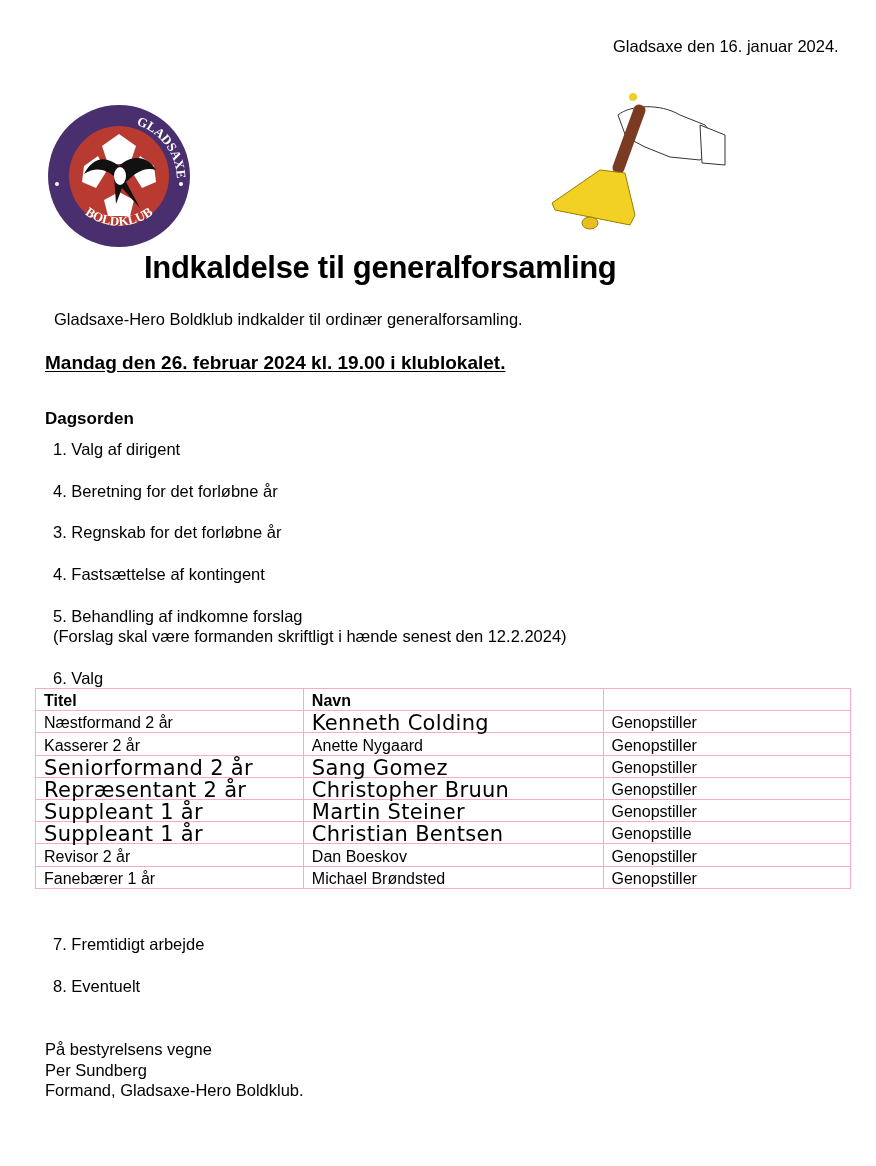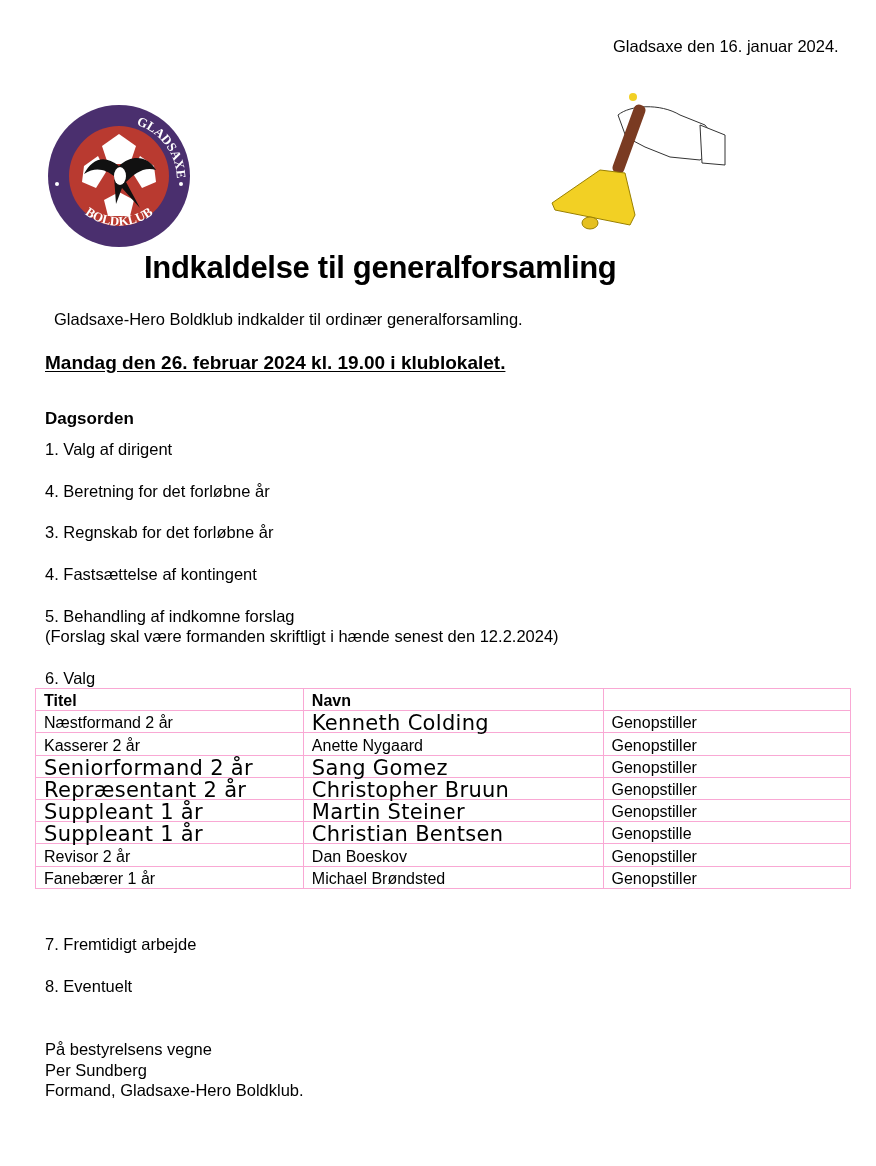--- a/index.html
+++ b/index.html
@@ -8,21 +8,21 @@
       font-family: "Liberation Sans", sans-serif; color: #000;
     }
     .abs { position: absolute; }
     .date { left: 589px; top: 37px; font-size: 16.5px; margin-left: 24px; }
     .logo { left: 44px; top: 104px; width: 150px; height: 144px; }
     .bell { left: 530px; top: 85px; width: 200px; height: 160px; }
     .title { left: 144px; top: 250px; font-size: 31px; font-weight: bold; letter-spacing: -0.3px; }
     .intro { left: 54px; top: 310px; font-size: 16.5px; text-align: center; }
     .meeting { left: 45px; top: 352px; font-size: 19px; font-weight: bold; text-decoration: underline; text-underline-offset: 2px; }
     .agenda-h { left: 45px; top: 397px; font-size: 17px; font-weight: bold; margin-top: 12px; }
-    .item { left: 45px; font-size: 16.5px; line-height: 20px; }
+    .item { left: 53px; font-size: 16.5px; line-height: 20px; }
     table.valg {
       position: absolute; left: 35px; top: 688px; width: 816px;
       border-collapse: collapse; font-size: 16px;
     }
     table.valg td, table.valg th {
       border: 1px solid #f9a8d4; padding: 0 0 0 8px; height: 21.2px; line-height: 18px;
       text-align: left; vertical-align: bottom; white-space: nowrap;
     }
     table.valg th { font-weight: bold; }
     table.valg td.wide { font-family: "DejaVu Sans", sans-serif; font-size: 21px; letter-spacing: 0.3px; }

